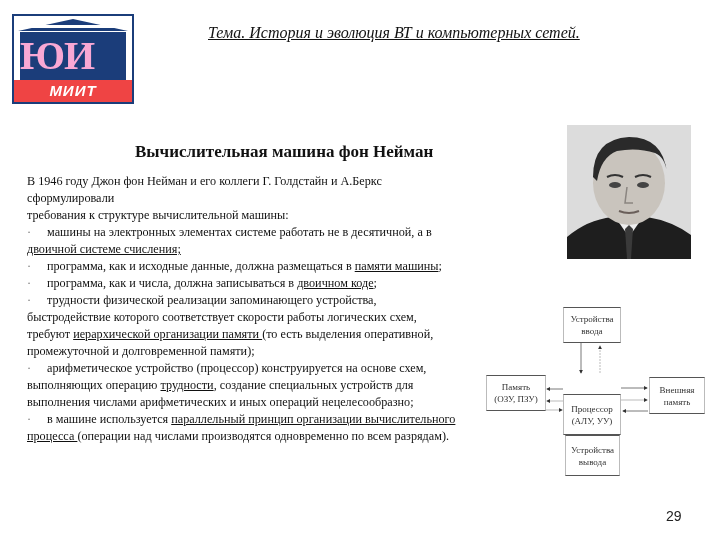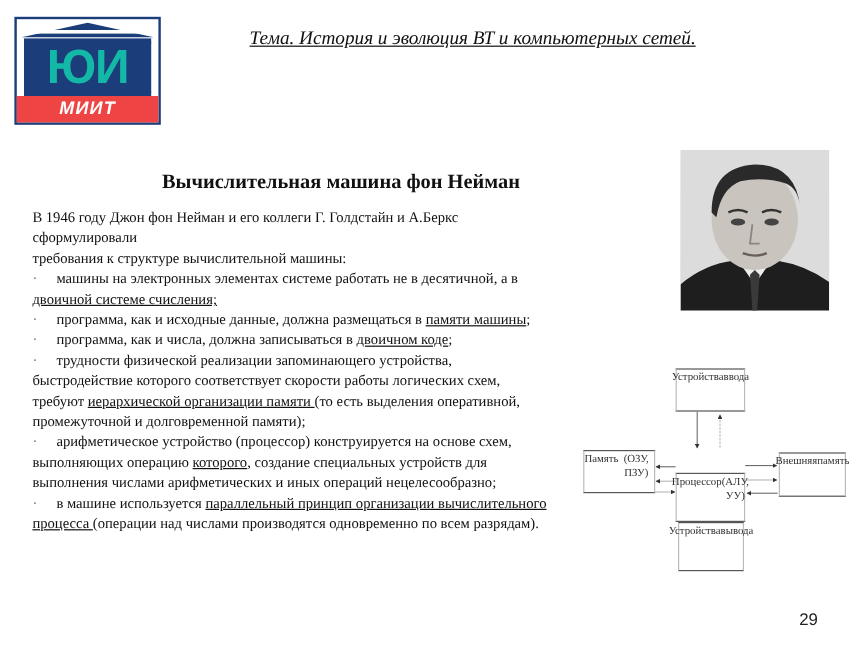--- a/index.html
+++ b/index.html
@@ -17,22 +17,22 @@
     position: absolute; left: 4px; top: 3px; width: 110px; height: 0;
     border-left: 55px solid transparent; border-right: 55px solid transparent;
     border-bottom: 12px solid #1b3d7a; box-sizing: border-box;
   }
   .logo .roof-inner {
     position: absolute; left: 14px; top: 9px; width: 90px; height: 3px; background: #fff;
   }
   .logo .beam { position: absolute; left: 6px; top: 16px; width: 106px; height: 4px; background: #1b3d7a; }
   .logo .letters {
     position: absolute; left: 6px; top: 19px; width: 106px; height: 42px;
-    background: #1b3d7a; color: #14b8a6; text-align: center;
-    font-family: Liberation Sans, sans-serif; font-size: 40px; line-height: 42px; letter-spacing: -1px;
+    background: #1b3d7a; color: #f9a8d4; text-align: left;
+    font-family: Liberation Serif, serif; font-size: 40px; line-height: 42px; letter-spacing: -1px;
     font-weight: bold;
   }
   .logo .base { position: absolute; left: 6px; top: 60px; width: 106px; height: 4px; background: #1b3d7a; }
   .logo .band {
     position: absolute; left: 0; bottom: 0; width: 118px; height: 22px; background: #ef4444;
     color: #fff; font-family: "Liberation Sans", sans-serif; font-style: italic; font-weight: bold;
     font-size: 15px; line-height: 22px; text-align: center; letter-spacing: 1px;
   }
   .header-title {
     position: absolute; left: 208px; top: 24px;
@@ -52,21 +52,21 @@
   u { text-decoration: underline; }
   .portrait {
     position: absolute; left: 567px; top: 125px; width: 124px; height: 134px;
     background: linear-gradient(180deg, #e8e8e8 0%, #d8d8d8 100%);
     overflow: hidden;
   }
   .diagram { position: absolute; left: 480px; top: 300px; width: 230px; height: 185px; }
   .dbox {
     position: absolute; border: 1px solid #555; border-left-color: #bbb; border-right-color: #bbb;
     background: #fff; text-align: center; font-size: 9px; line-height: 12px; color: #333;
-    display: flex; flex-direction: row; justify-content: center; box-sizing: border-box;
+    display: flex; flex-direction: column; justify-content: center; box-sizing: border-box;
   }
   .page-number {
     position: absolute; left: 666px; top: 508px;
     font-family: "Liberation Sans", sans-serif; font-size: 14px; color: #222;
   }
 </style>
 </head>
 <body>
 
 <div class="logo">
@@ -84,21 +84,21 @@
 
 <div class="body-text">
   <p>
     <span>В 1946 году Джон фон Нейман и его коллеги Г. Голдстайн и А.Беркс сформулировали</span><br>
     <span>требования к структуре вычислительной машины:</span>
   </p>
   <p><span class="bullet">·</span><span>машины на электронных элементах системе работать не в десятичной, а в </span><u>двоичной системе счисления;</u><span></span></p>
   <p><span class="bullet">·</span><span>программа, как и исходные данные, должна размещаться в </span><u>памяти машины</u><span>;</span></p>
   <p><span class="bullet">·</span><span>программа, как и числа, должна записываться в </span><u>двоичном коде</u><span>;</span></p>
   <p><span class="bullet">·</span><span>трудности физической реализации запоминающего устройства, быстродействие которого соответствует скорости работы логических схем, требуют </span><u>иерархической организации памяти </u><span>(то есть выделения оперативной, промежуточной и долговременной памяти);</span></p>
-  <p><span class="bullet">·</span><span>арифметическое устройство (процессор) конструируется на основе схем, выполняющих операцию </span><u>которого</u><span>, создание специальных устройств для выполнения числами арифметических и иных операций нецелесообразно;</span></p>
+  <p><span class="bullet">·</span><span>арифметическое устройство (процессор) конструируется на основе схем, выполняющих операцию </span><u>трудности</u><span>, создание специальных устройств для выполнения числами арифметических и иных операций нецелесообразно;</span></p>
   <p><span class="bullet">·</span><span>в машине используется </span><u>параллельный принцип организации вычислительного процесса </u><span>(операции над числами производятся одновременно по всем разрядам).</span></p>
 </div>
 
 <div class="portrait">
   <svg width="124" height="134" viewBox="0 0 124 134">
     <rect width="124" height="134" fill="#dcdcdc"></rect>
     <path d="M0 134 L0 112 Q20 95 45 92 L62 100 L80 92 Q105 96 124 110 L124 134 Z" fill="#1e1e1e"></path>
     <path d="M48 92 L62 112 L76 92 L70 88 L54 88 Z" fill="#eeeeee"></path>
     <path d="M58 104 L62 100 L66 104 L64 134 L60 134 Z" fill="#3a3a3a"></path>
     <ellipse cx="62" cy="58" rx="36" ry="42" fill="#c9c4bd"></ellipse>

